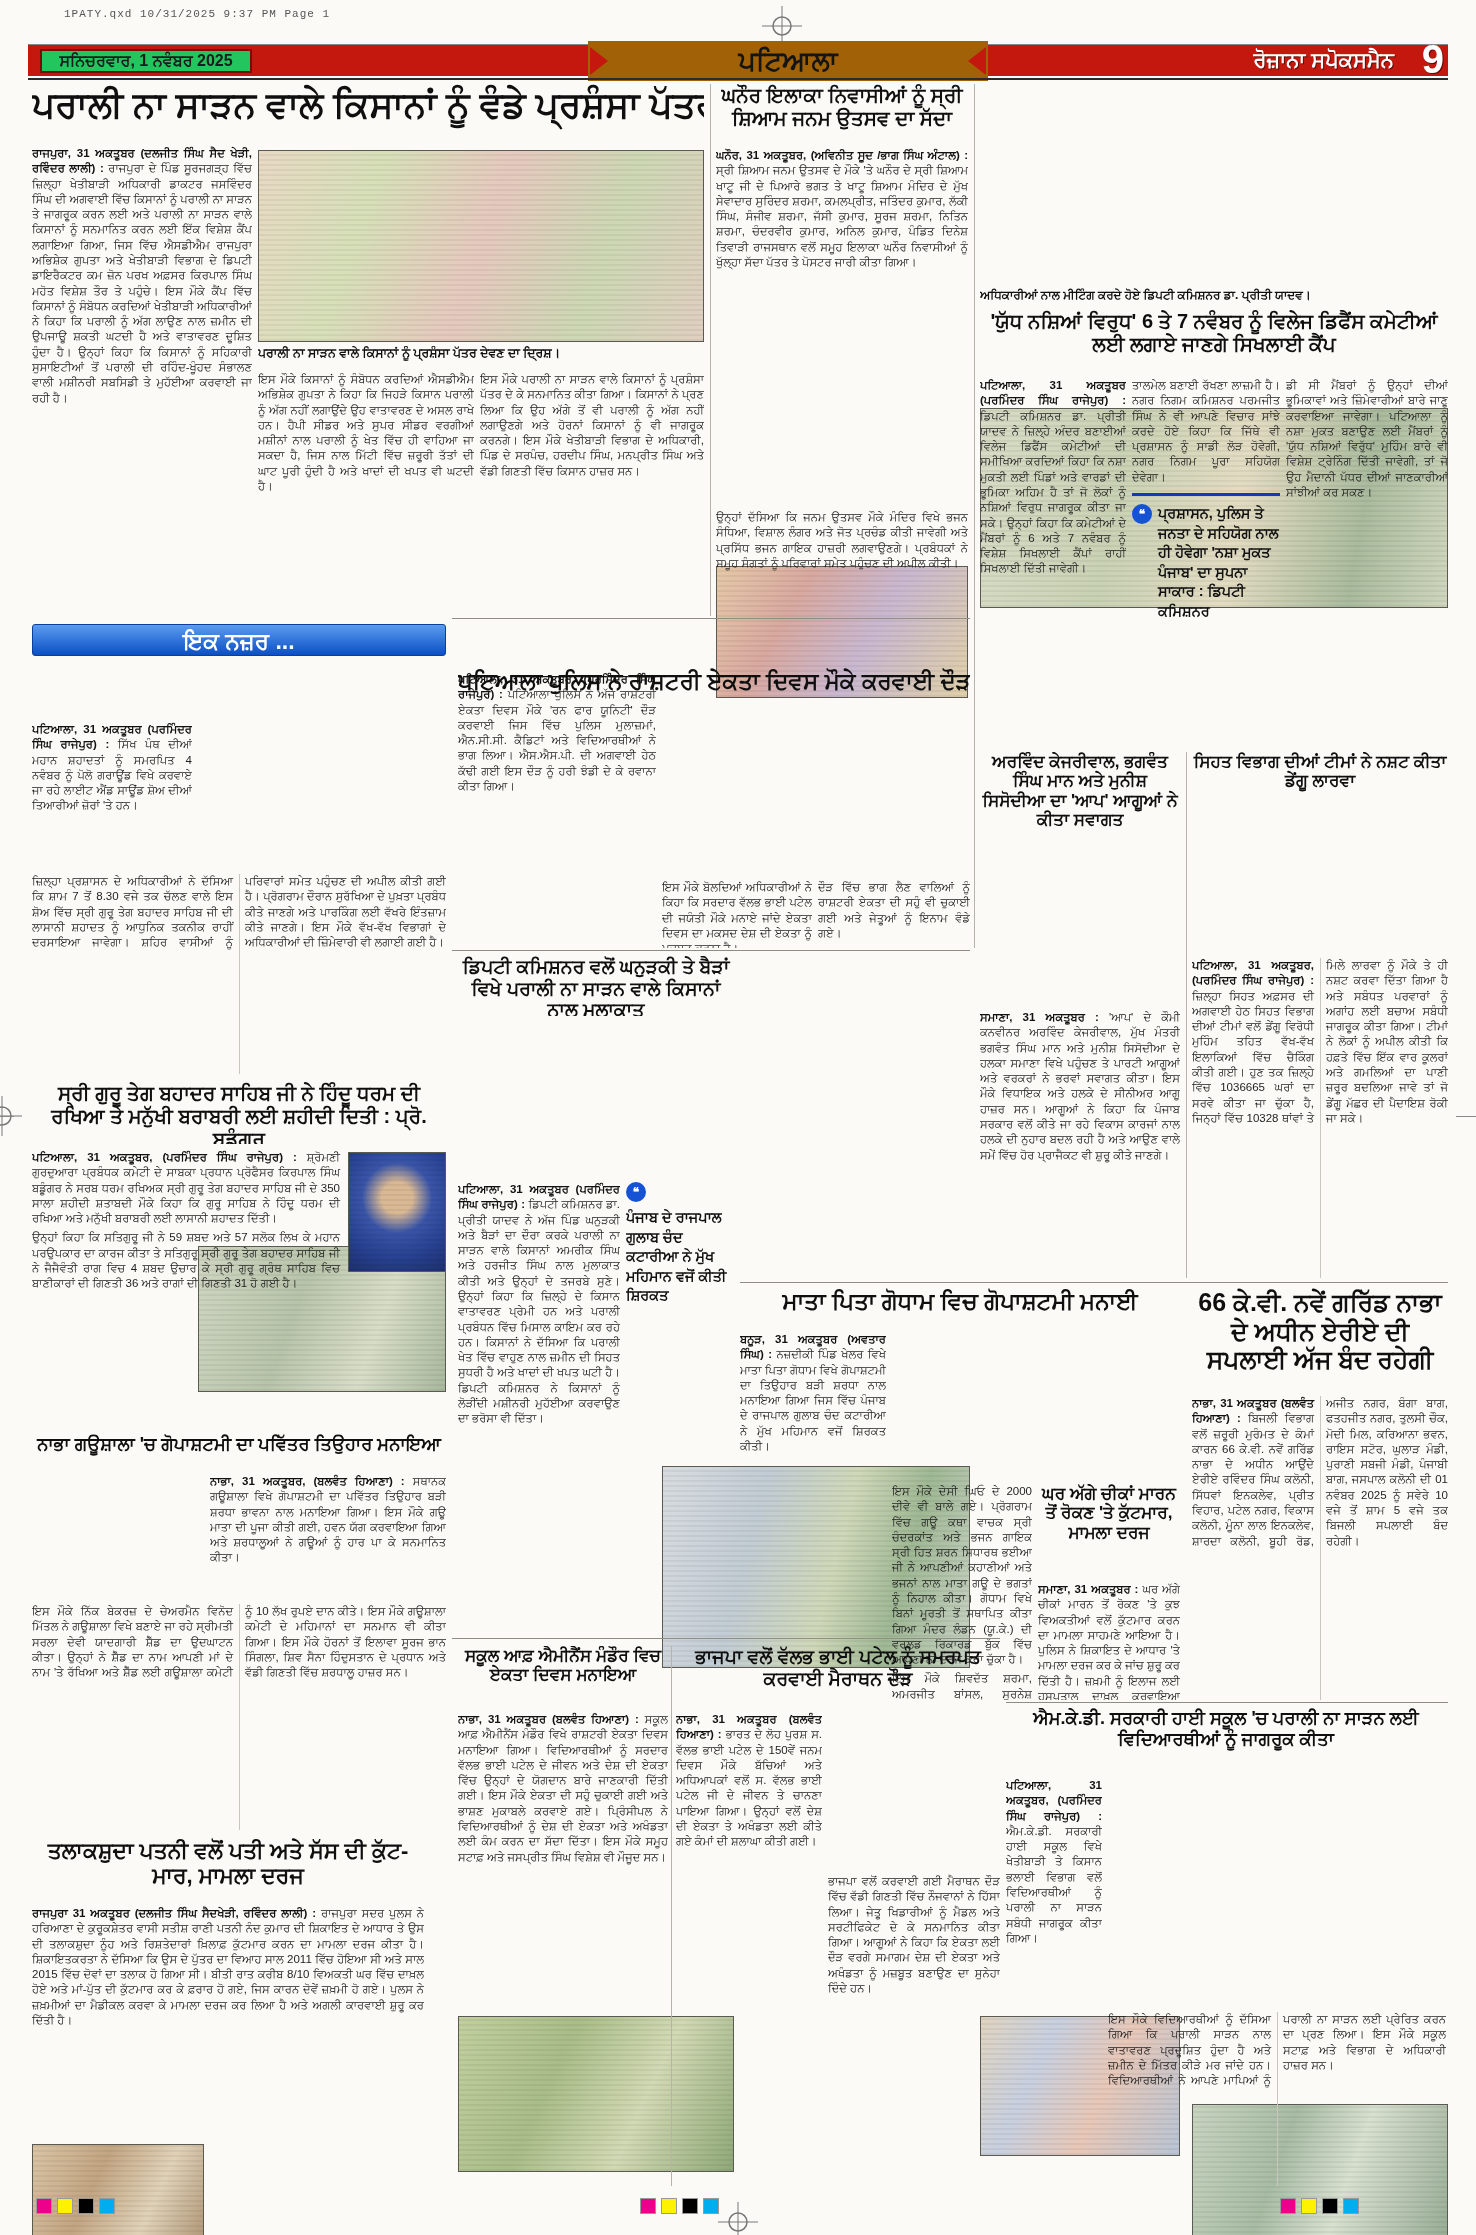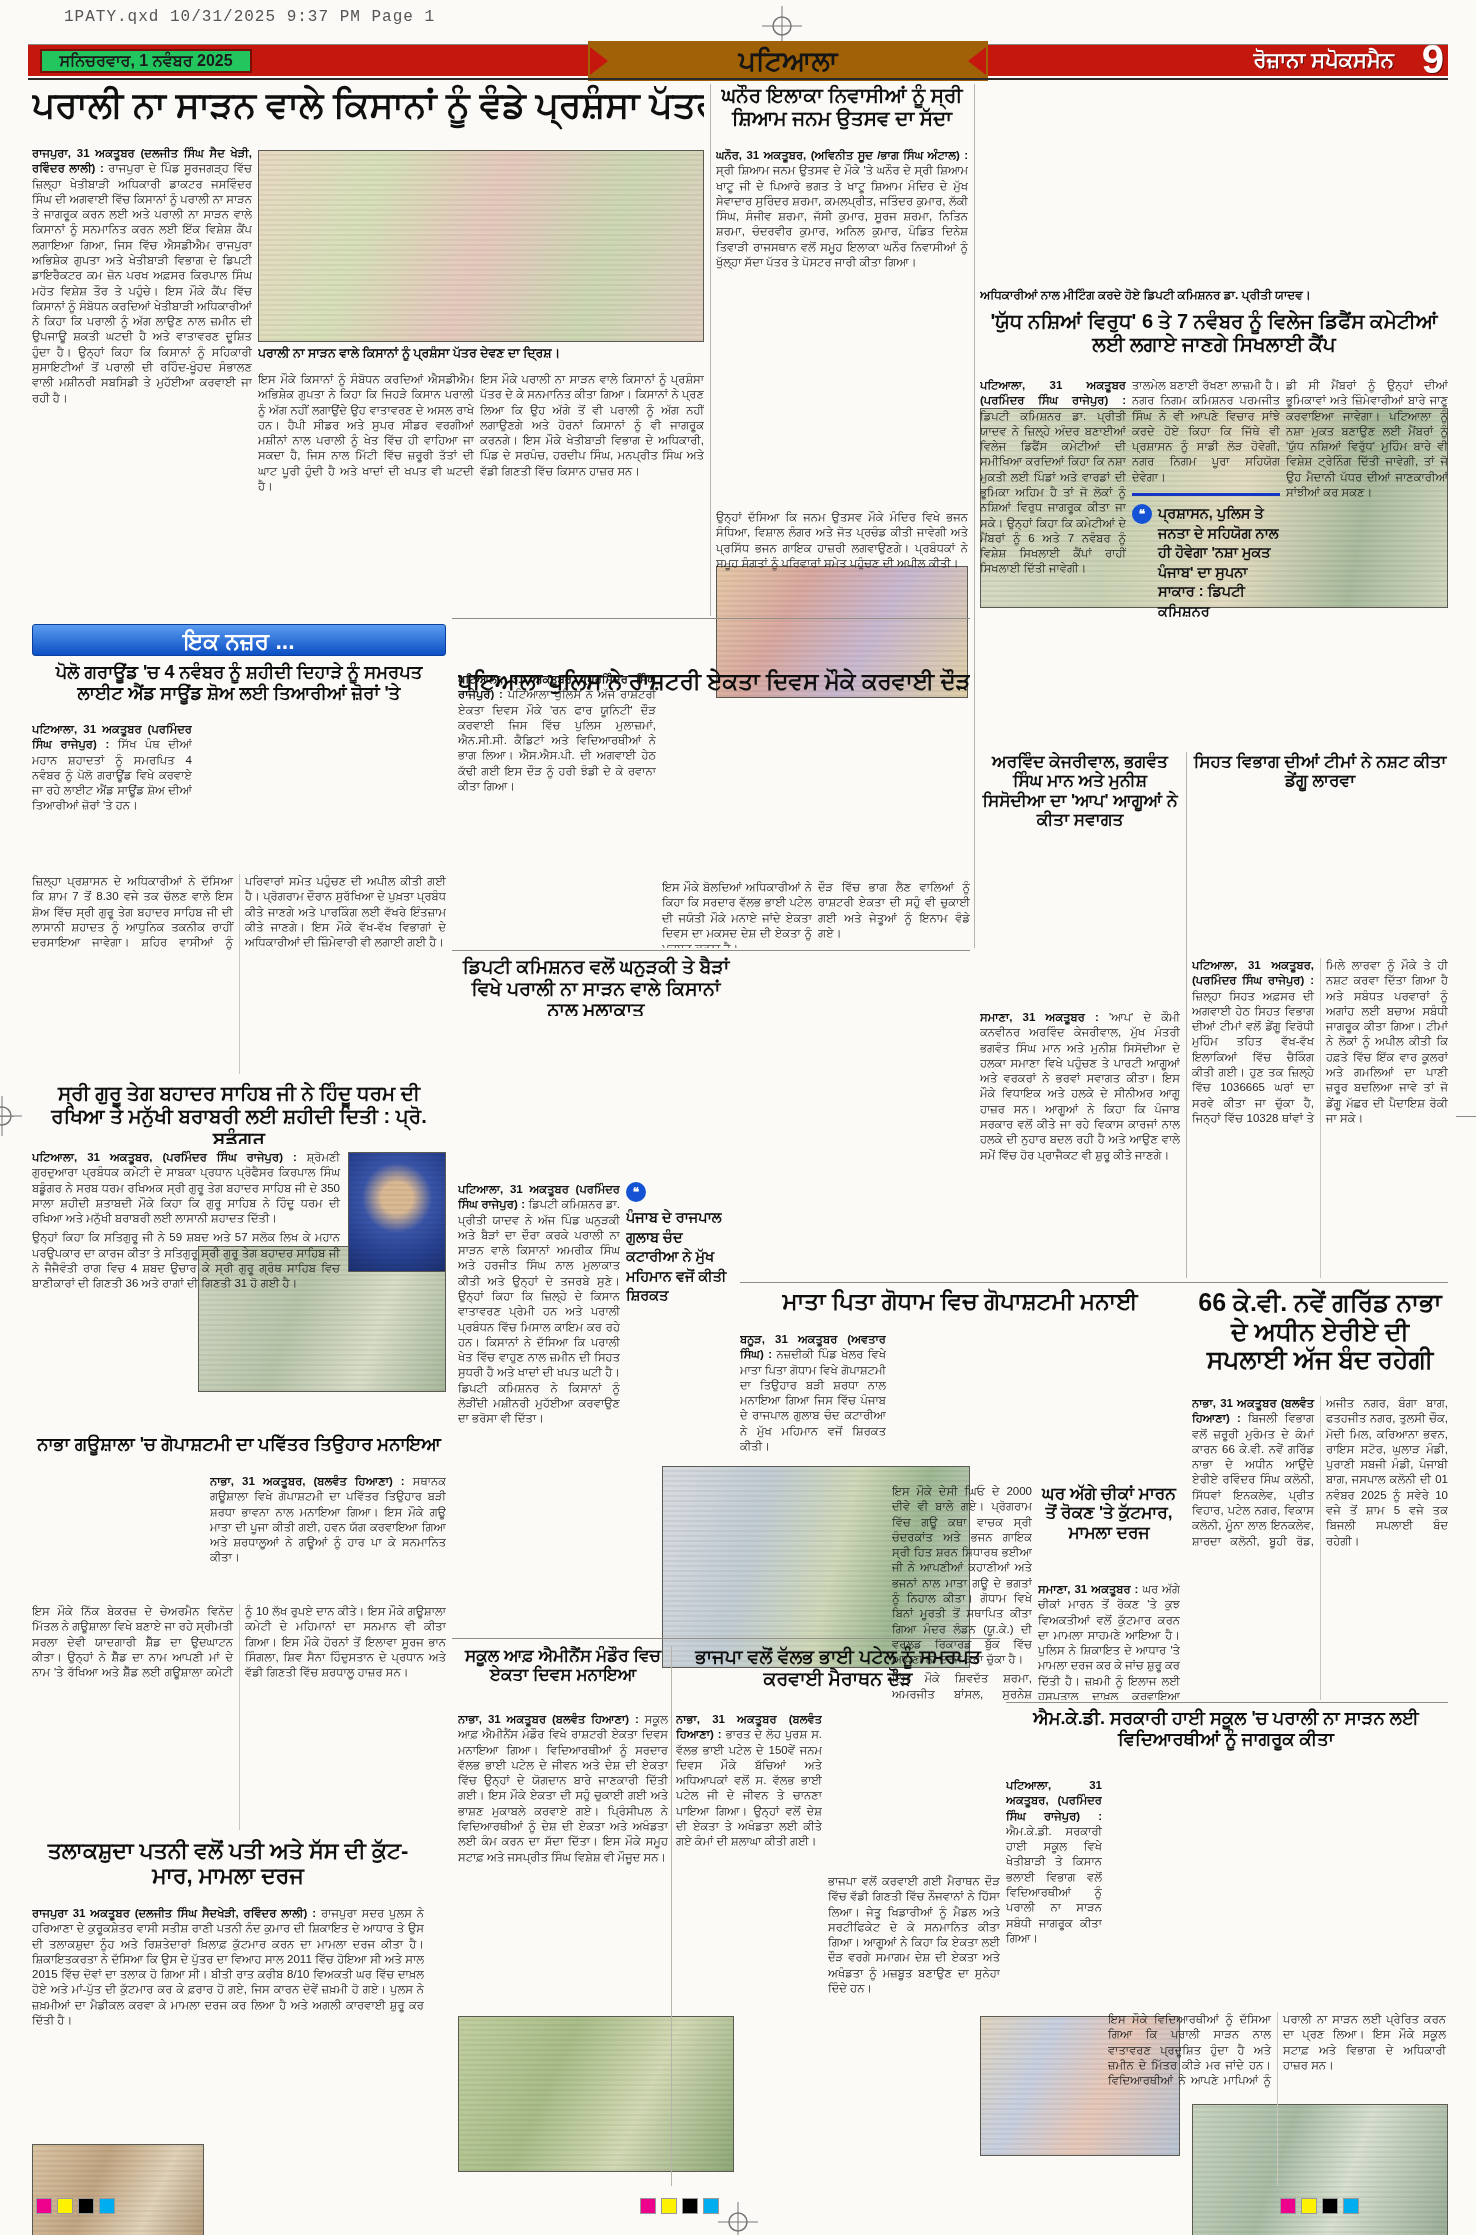--- a/index.html
+++ b/index.html
@@ -3,21 +3,21 @@
 <meta charset="utf-8">
 <style>
   * { margin:0; padding:0; box-sizing:border-box; }
   html,body { background:#e8e6e0; }
   body { font-family:"Liberation Sans", sans-serif; }
   #page {
     position:relative; width:1476px; height:2235px; margin:0 auto;
     background:#fbfaf6; overflow:hidden;
   }
   .abs { position:absolute; }
-  .prepress { font-family:"Liberation Mono", monospace; font-size:16px; color:#555; letter-spacing:1px; }
+  .prepress { font-family:"Liberation Mono", monospace; font-size:11px; color:#555; letter-spacing:1px; }
   
   .masthead { background:#c4170e; border-top:1px solid #888; }
   .date-chip {
     position:absolute; left:12px; top:4px; width:212px; height:24px;
     background:#22c55e; border:2px solid #7a0c06; color:#1c1c1c;
     font-size:16px; font-weight:bold; text-align:center; line-height:20px;
   }
   .city-panel {
     position:absolute; left:560px; top:-4px; width:400px; height:40px;
     background:#a16207; text-align:center;
@@ -134,21 +134,20 @@
     <div class="body-txt">ਤਾਲਮੇਲ ਬਣਾਈ ਰੱਖਣਾ ਲਾਜ਼ਮੀ ਹੈ। ਨਗਰ ਨਿਗਮ ਕਮਿਸ਼ਨਰ ਪਰਮਜੀਤ ਸਿੰਘ ਨੇ ਵੀ ਆਪਣੇ ਵਿਚਾਰ ਸਾਂਝੇ ਕਰਦੇ ਹੋਏ ਕਿਹਾ ਕਿ ਜਿੱਥੇ ਵੀ ਪ੍ਰਸ਼ਾਸਨ ਨੂੰ ਸਾਡੀ ਲੋੜ ਹੋਵੇਗੀ, ਨਗਰ ਨਿਗਮ ਪੂਰਾ ਸਹਿਯੋਗ ਦੇਵੇਗਾ।</div>
     <div class="blue-rule"></div>
     <div class="quote-row">
       <div class="quote-dot">❝</div>
       <div class="quote-txt">ਪ੍ਰਸ਼ਾਸਨ, ਪੁਲਿਸ ਤੇ ਜਨਤਾ ਦੇ ਸਹਿਯੋਗ ਨਾਲ ਹੀ ਹੋਵੇਗਾ 'ਨਸ਼ਾ ਮੁਕਤ ਪੰਜਾਬ' ਦਾ ਸੁਪਨਾ ਸਾਕਾਰ : ਡਿਪਟੀ ਕਮਿਸ਼ਨਰ</div>
     </div>
   </div>
   <div class="abs banner-blue" style="left:32px; top:624px; width:414px; height:32px;">ਇਕ ਨਜ਼ਰ ...</div>
 
   <div class="abs body-txt" style="left:1286px; top:378px; width:162px; height:368px;">ਡੀ ਸੀ ਮੈਂਬਰਾਂ ਨੂੰ ਉਨ੍ਹਾਂ ਦੀਆਂ ਭੂਮਿਕਾਵਾਂ ਅਤੇ ਜ਼ਿੰਮੇਵਾਰੀਆਂ ਬਾਰੇ ਜਾਣੂ ਕਰਵਾਇਆ ਜਾਵੇਗਾ। ਪਟਿਆਲਾ ਨੂੰ ਨਸ਼ਾ ਮੁਕਤ ਬਣਾਉਣ ਲਈ ਮੈਂਬਰਾਂ ਨੂੰ 'ਯੁੱਧ ਨਸ਼ਿਆਂ ਵਿਰੁੱਧ' ਮੁਹਿੰਮ ਬਾਰੇ ਵੀ ਵਿਸ਼ੇਸ਼ ਟ੍ਰੇਨਿੰਗ ਦਿੱਤੀ ਜਾਵੇਗੀ, ਤਾਂ ਜੋ ਉਹ ਮੈਦਾਨੀ ਪੱਧਰ ਦੀਆਂ ਜਾਣਕਾਰੀਆਂ ਸਾਂਝੀਆਂ ਕਰ ਸਕਣ।</div>
-  <div class="abs hl" style="left:32px; top:662px; width:414px; height:54px; font-size:18px;">ਪੋਲੋ ਗਰਾਊਂਡ 'ਚ 4 ਨਵੰਬਰ ਨੂੰ ਸ਼ਹੀਦੀ ਦਿਹਾੜੇ ਨੂੰ ਸਮਰਪਤ ਲਾਈਟ ਐਂਡ ਸਾਊਂਡ ਸ਼ੋਅ ਲਈ ਤਿਆਰੀਆਂ ਜ਼ੋਰਾਂ 'ਤੇ</div>
   <div class="abs body-txt" style="left:32px; top:722px; width:160px; height:146px;">
     <span class="byline">ਪਟਿਆਲਾ, 31 ਅਕਤੂਬਰ (ਪਰਮਿੰਦਰ ਸਿੰਘ ਰਾਜੇਪੁਰ) :</span>
     <span>ਸਿੱਖ ਪੰਥ ਦੀਆਂ ਮਹਾਨ ਸ਼ਹਾਦਤਾਂ ਨੂੰ ਸਮਰਪਿਤ 4 ਨਵੰਬਰ ਨੂੰ ਪੋਲੋ ਗਰਾਊਂਡ ਵਿਖੇ ਕਰਵਾਏ ਜਾ ਰਹੇ ਲਾਈਟ ਐਂਡ ਸਾਊਂਡ ਸ਼ੋਅ ਦੀਆਂ ਤਿਆਰੀਆਂ ਜ਼ੋਰਾਂ 'ਤੇ ਹਨ।</span>
   </div>
   <div class="abs photo ph4" style="left:198px; top:722px; width:248px; height:146px;"></div>
   <div class="abs body-txt cols2" style="left:32px; top:874px; width:414px; height:200px;">ਜ਼ਿਲ੍ਹਾ ਪ੍ਰਸ਼ਾਸਨ ਦੇ ਅਧਿਕਾਰੀਆਂ ਨੇ ਦੱਸਿਆ ਕਿ ਸ਼ਾਮ 7 ਤੋਂ 8.30 ਵਜੇ ਤਕ ਚੱਲਣ ਵਾਲੇ ਇਸ ਸ਼ੋਅ ਵਿੱਚ ਸ੍ਰੀ ਗੁਰੂ ਤੇਗ ਬਹਾਦਰ ਸਾਹਿਬ ਜੀ ਦੀ ਲਾਸਾਨੀ ਸ਼ਹਾਦਤ ਨੂੰ ਆਧੁਨਿਕ ਤਕਨੀਕ ਰਾਹੀਂ ਦਰਸਾਇਆ ਜਾਵੇਗਾ। ਸ਼ਹਿਰ ਵਾਸੀਆਂ ਨੂੰ ਪਰਿਵਾਰਾਂ ਸਮੇਤ ਪਹੁੰਚਣ ਦੀ ਅਪੀਲ ਕੀਤੀ ਗਈ ਹੈ। ਪ੍ਰੋਗਰਾਮ ਦੌਰਾਨ ਸੁਰੱਖਿਆ ਦੇ ਪੁਖ਼ਤਾ ਪ੍ਰਬੰਧ ਕੀਤੇ ਜਾਣਗੇ ਅਤੇ ਪਾਰਕਿੰਗ ਲਈ ਵੱਖਰੇ ਇੰਤਜ਼ਾਮ ਕੀਤੇ ਜਾਣਗੇ। ਇਸ ਮੌਕੇ ਵੱਖ-ਵੱਖ ਵਿਭਾਗਾਂ ਦੇ ਅਧਿਕਾਰੀਆਂ ਦੀ ਜ਼ਿੰਮੇਵਾਰੀ ਵੀ ਲਗਾਈ ਗਈ ਹੈ।</div>
 
   <div class="abs hl" style="left:32px; top:1082px; width:414px; height:62px; font-size:20px;">ਸ੍ਰੀ ਗੁਰੂ ਤੇਗ ਬਹਾਦਰ ਸਾਹਿਬ ਜੀ ਨੇ ਹਿੰਦੂ ਧਰਮ ਦੀ ਰਖਿਆ ਤੇ ਮਨੁੱਖੀ ਬਰਾਬਰੀ ਲਈ ਸ਼ਹੀਦੀ ਦਿਤੀ : ਪ੍ਰੋ. ਬਡੂੰਗਰ</div>
   <div class="abs body-txt" style="left:32px; top:1150px; width:414px; height:276px;">
     <div class="photo ph7 portrait"></div>

